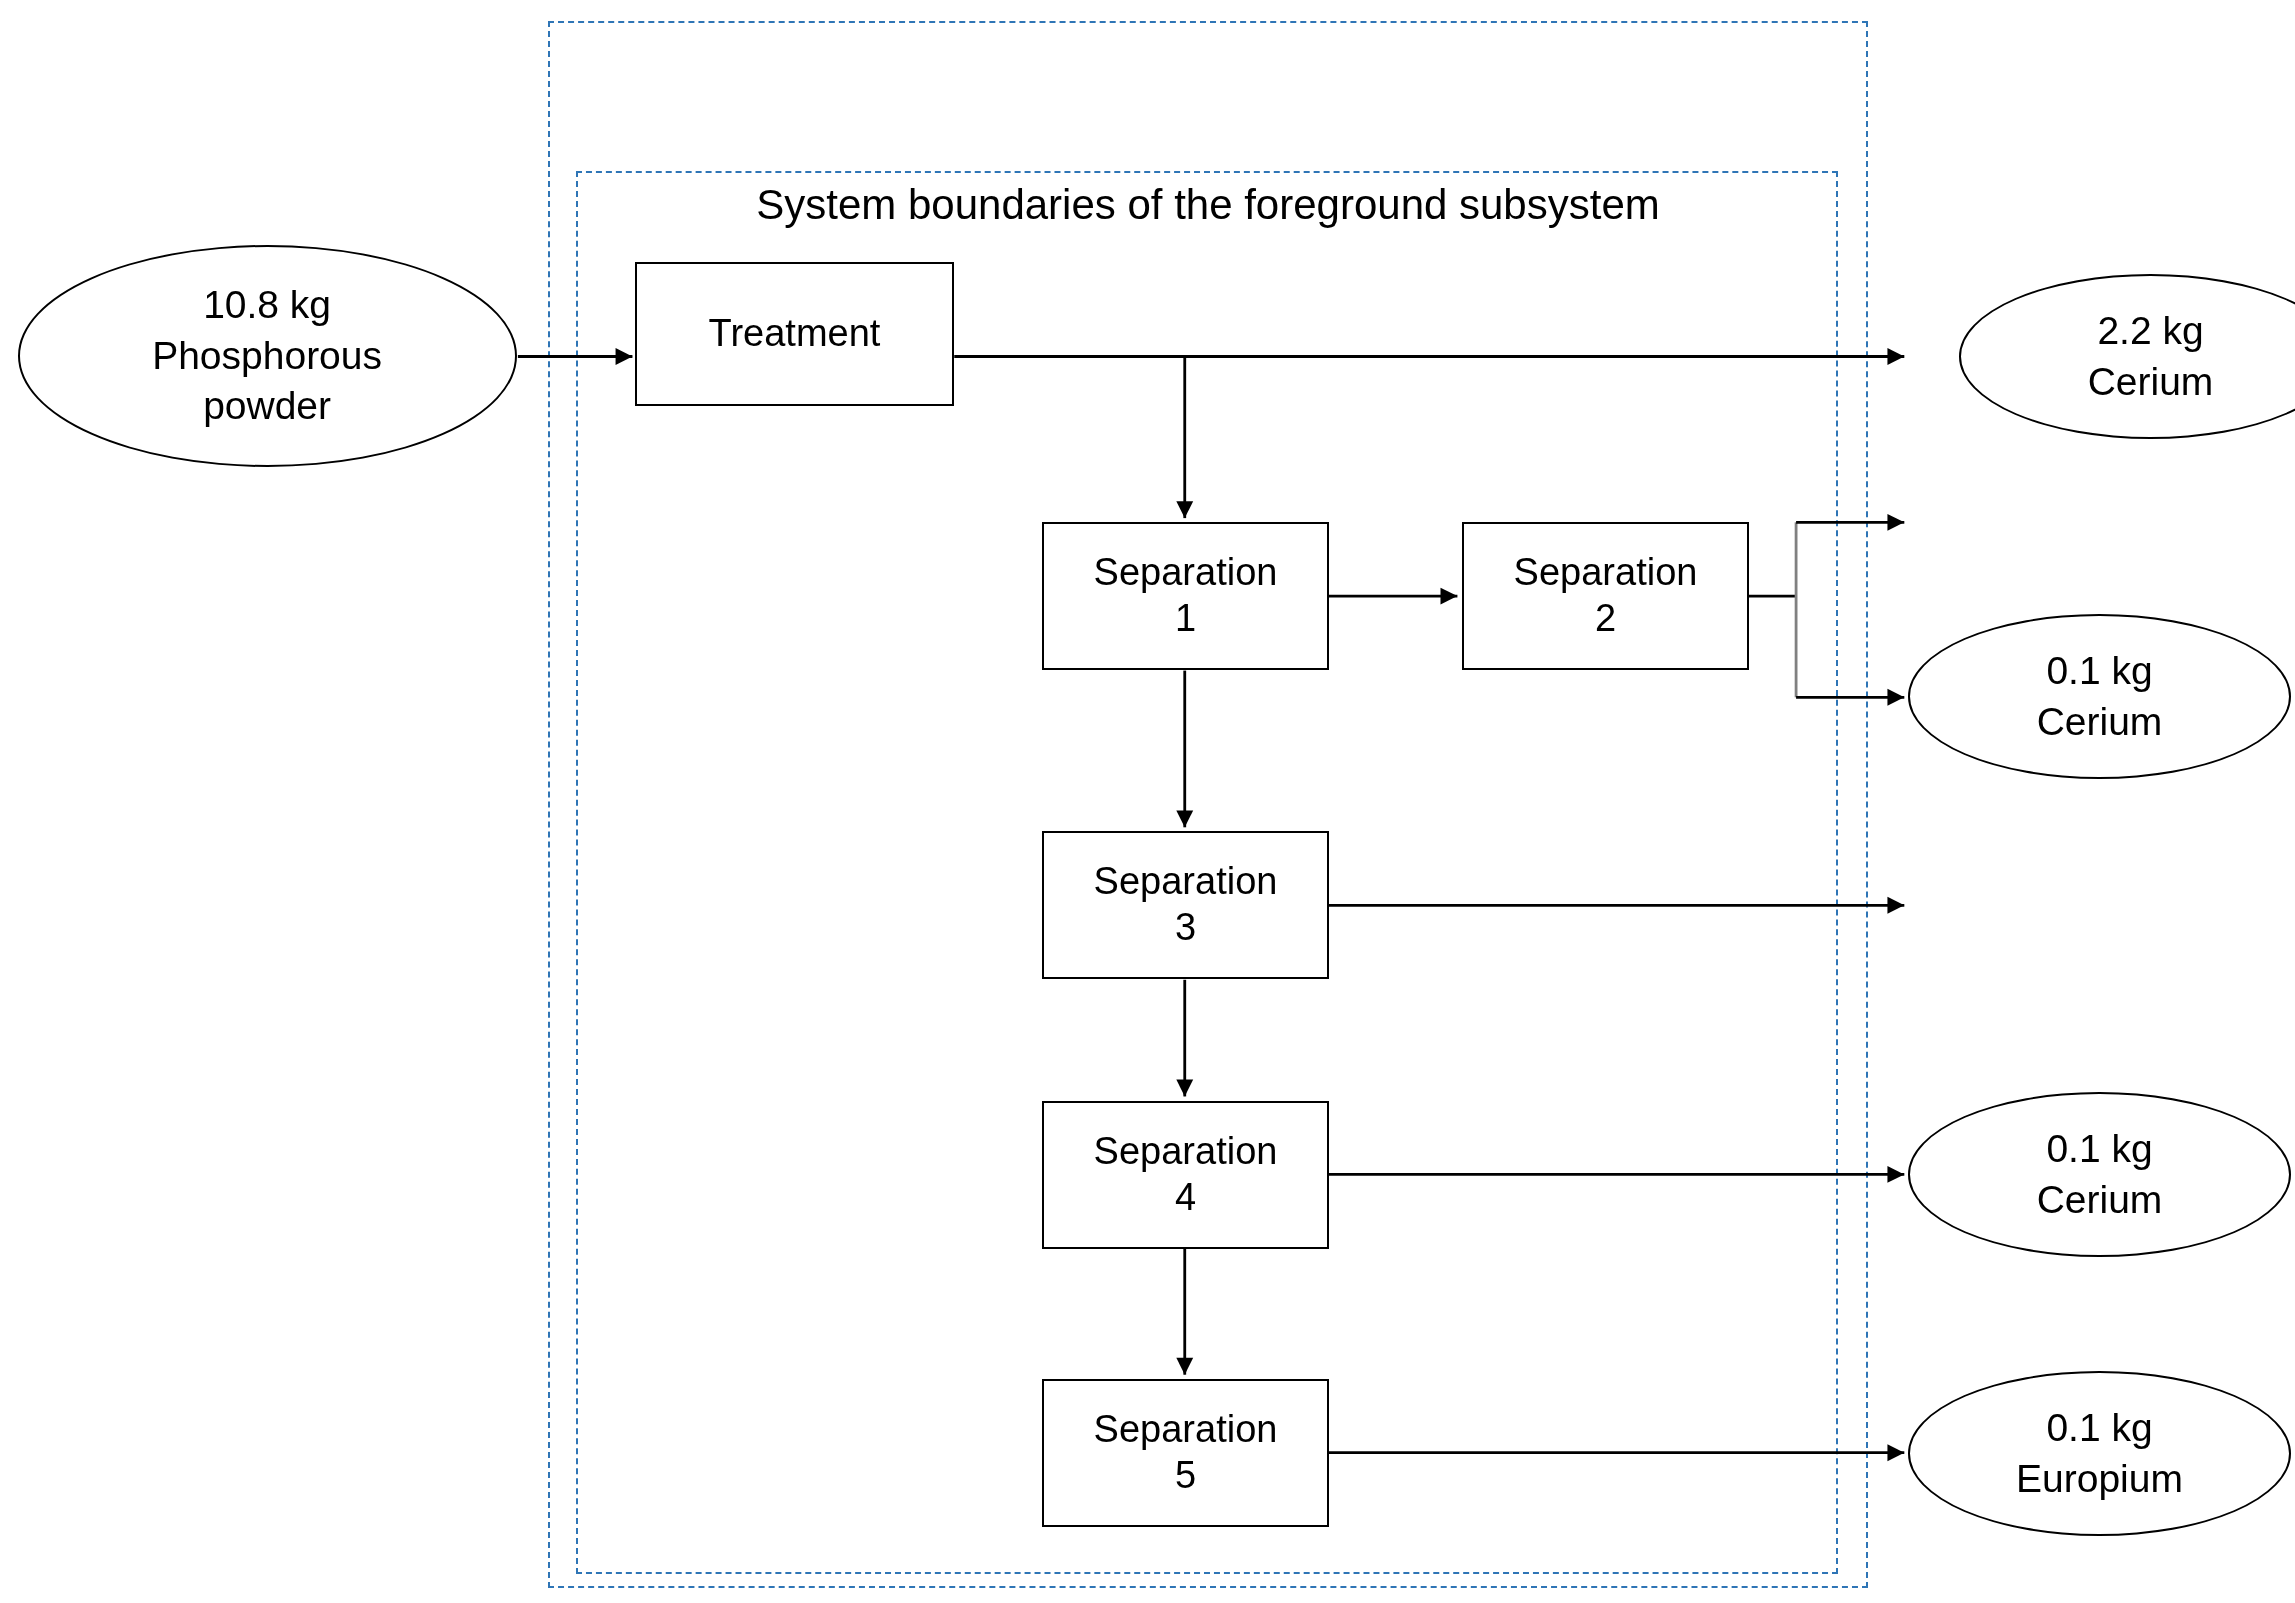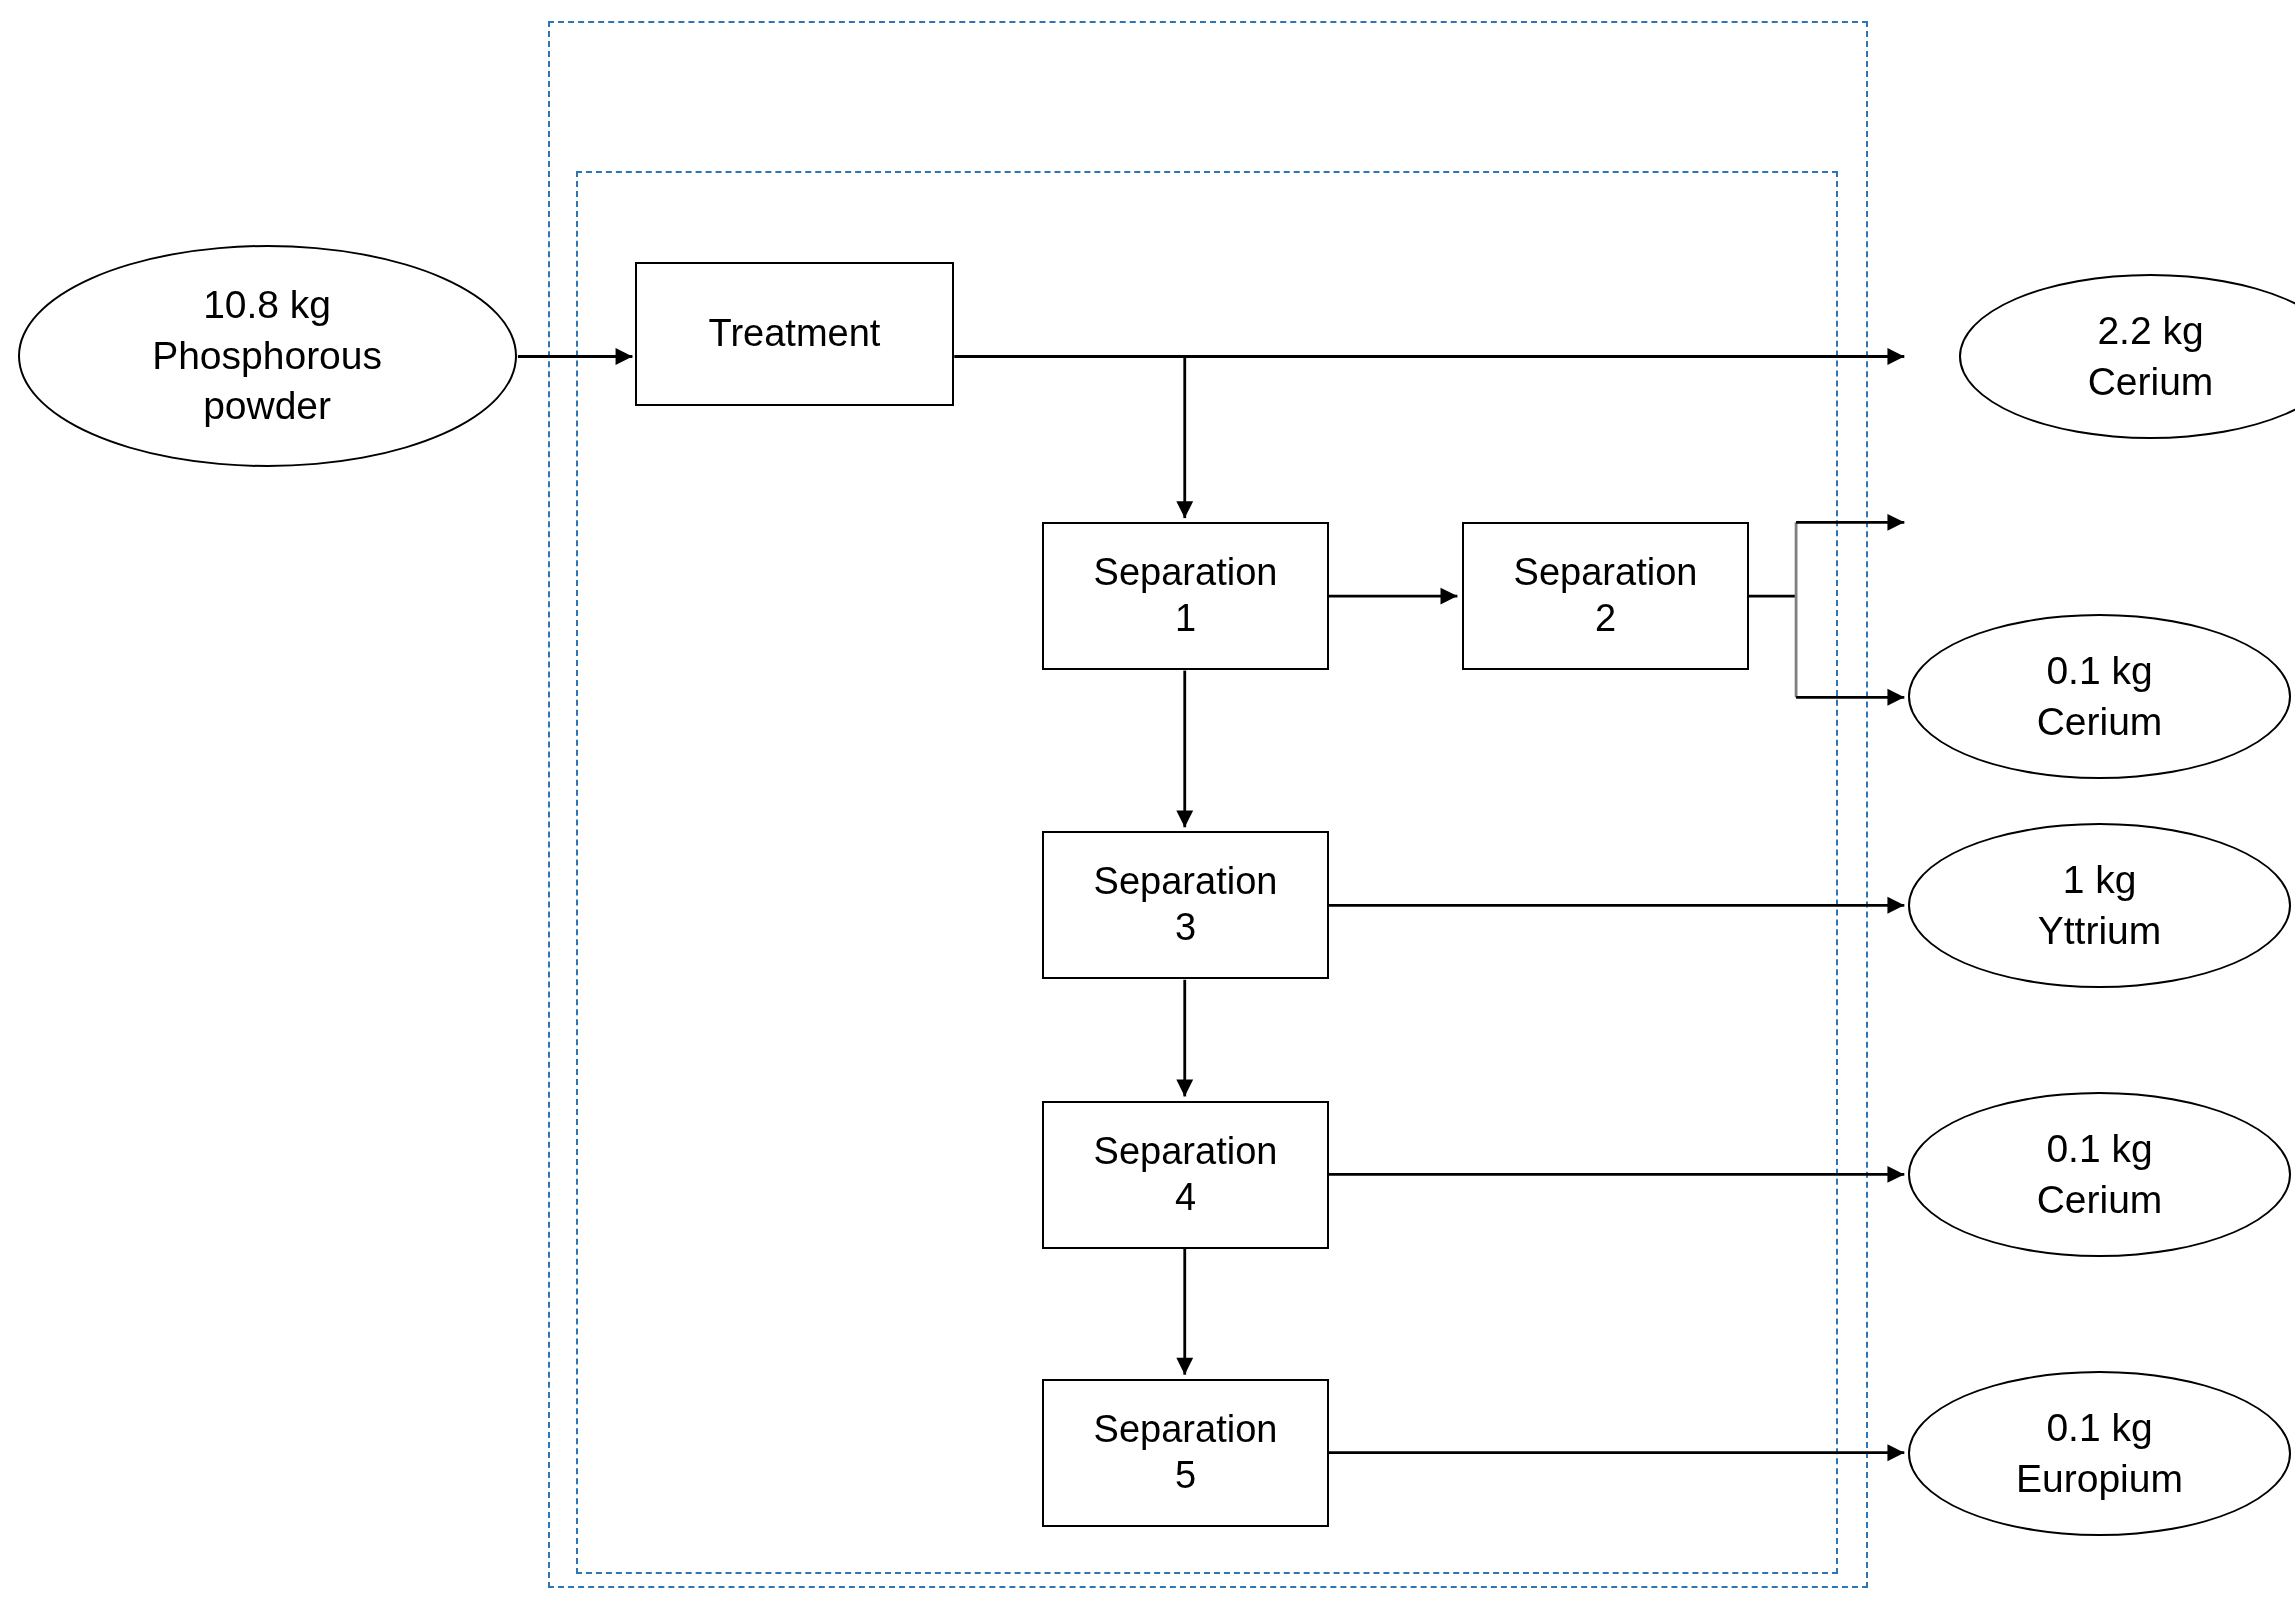--- a/index.html
+++ b/index.html
@@ -47,20 +47,21 @@
   .n-terbium{left:1908px;top:1092px;}
   .n-europium{left:1908px;top:1371px;}
 </style>
 </head>
 <body>
 
 <div class="canvas">
 
   <div class="boundary outer-box"></div>
   <div class="boundary inner-box"></div>
+  <div class="boundary-title inner-title">System boundaries of the foreground subsystem</div>
 
   <svg class="wires" viewBox="0 0 3266 2282">
     <defs>
       <marker id="arrowhead" markerUnits="userSpaceOnUse" markerWidth="32" markerHeight="32" refX="27" refY="15" orient="auto">
         <path d="M3,3 L27,15 L3,27 Z" fill="var(--line, #000000)"></path>
       </marker>
     </defs>
 
     <line class="wire" x1="737" y1="507" x2="900" y2="507" marker-end="url(#arrowhead)"></line>
     <line class="wire" x1="1358" y1="507" x2="2710" y2="507" marker-end="url(#arrowhead)"></line>
@@ -119,24 +120,20 @@
     <span>2.2 kg</span>
     <span>Cerium</span>
   </div>
 
 
   <div class="node ellipse out-ellipse n-cerium">
     <span>0.1 kg</span>
     <span>Cerium</span>
   </div>
 
-  <div class="node ellipse out-ellipse n-yttrium">
-    <span>1 kg</span>
-    <span>Yttrium</span>
-  </div>
 
   <div class="node ellipse out-ellipse n-terbium">
     <span>0.1 kg</span>
     <span>Cerium</span>
   </div>
 
   <div class="node ellipse out-ellipse n-europium">
     <span>0.1 kg</span>
     <span>Europium</span>
   </div>

